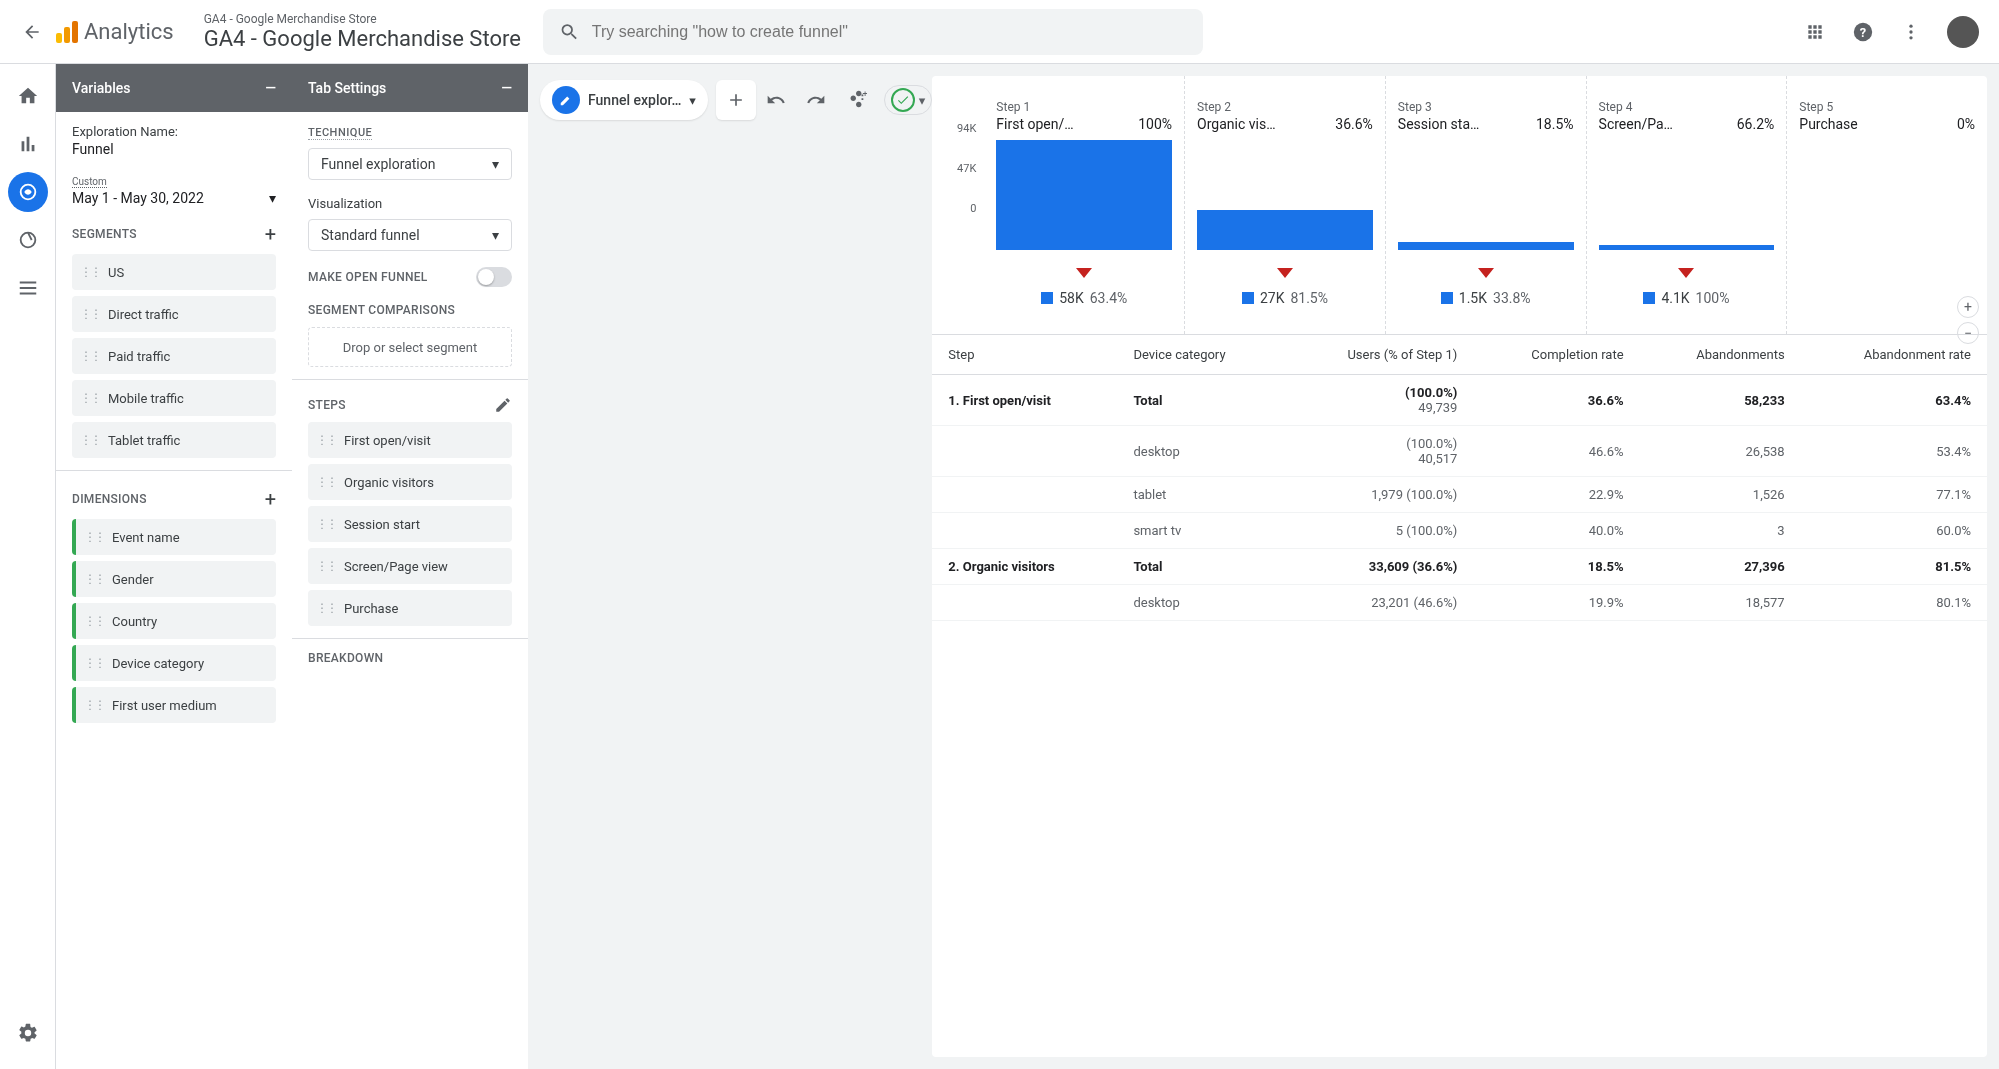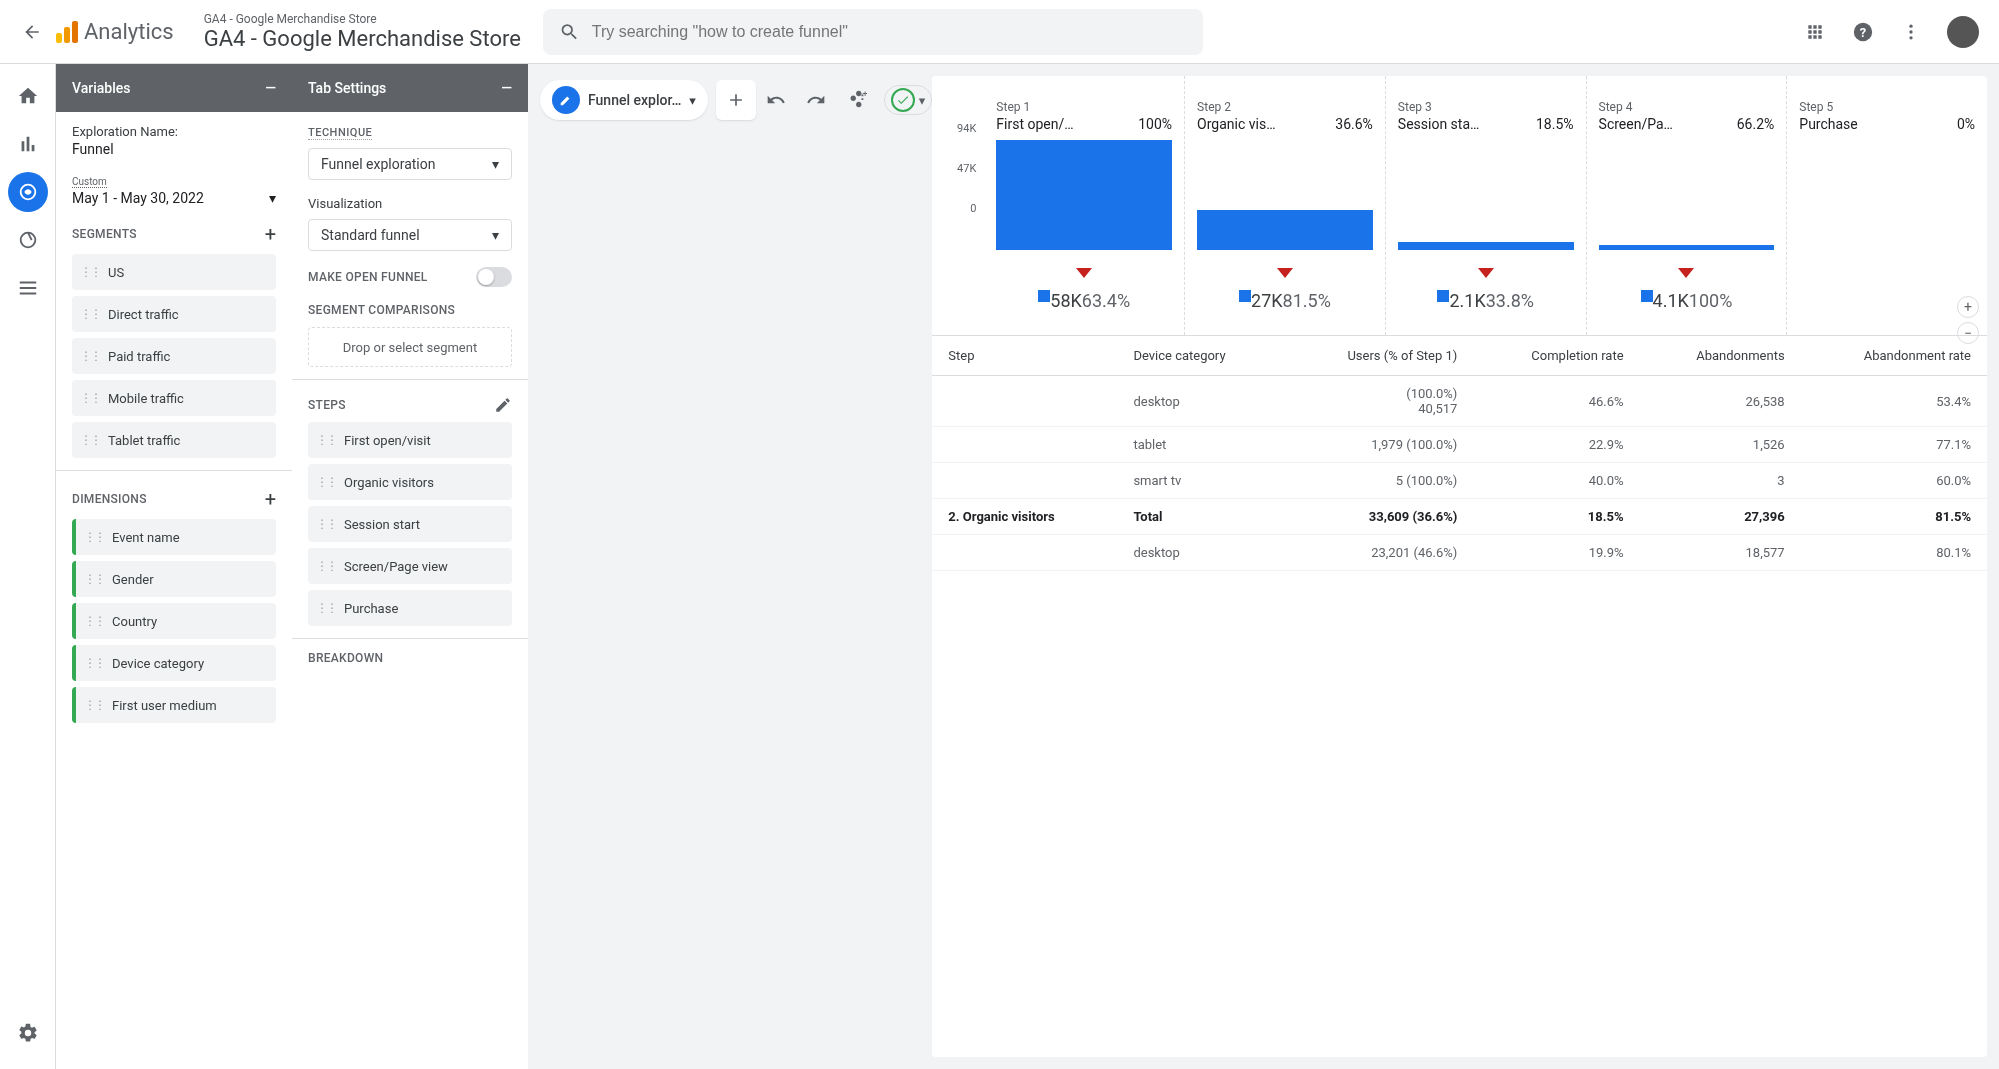--- a/index.html
+++ b/index.html
@@ -59,21 +59,21 @@
 .yaxis { width: 52px; padding-top: 46px; font-size: 11px; color: #5f6368; text-align: right; padding-right: 8px; }
 .yaxis div { height: 40px; }
 .step-col { flex: 1; border-left: 1px dashed #dadce0; padding: 24px 12px; min-width: 0; }
 .step-col:first-of-type { border-left: none; }
 .step-head { display: flex; justify-content: space-between; font-size: 12px; color: #5f6368; margin-bottom: 2px; }
 .step-title { display: flex; justify-content: space-between; font-size: 14px; color: #202124; margin-bottom: 8px; }
 .step-title .name { white-space: nowrap; overflow: hidden; text-overflow: ellipsis; max-width: 100px; }
 .bar-area { height: 110px; display: flex; align-items: flex-end; margin-bottom: 6px; }
 .bar { width: 100%; background: #1a73e8; }
 .drop-arrow { display: flex; justify-content: center; margin: 6px 0; }
-.drop-stats { display: flex; align-items: flex-start; font-size: 18px; justify-content: center; }
+.drop-stats { display: flex; align-items: center; gap: 6px; font-size: 14px; justify-content: center; }
 .drop-stats .sq { width: 12px; height: 12px; background: #1a73e8; }
 .drop-stats .pct { color: #5f6368; }
 
 .zoom-ctrl { position: absolute; right: 8px; top: 220px; display: flex; flex-direction: column; gap: 4px; }
 .zoom-btn { width: 22px; height: 22px; border: 1px solid #dadce0; border-radius: 50%; display: flex; align-items: center; justify-content: center; font-size: 14px; color: #5f6368; cursor: pointer; }
 
 .data-table { width: 100%; border-collapse: collapse; font-size: 13px; }
 .data-table th { text-align: right; padding: 12px 16px; font-weight: 400; color: #3c4043; border-bottom: 1px solid #dadce0; }
 .data-table th:first-child, .data-table th:nth-child(2) { text-align: left; }
 .data-table td { text-align: right; padding: 10px 16px; border-bottom: 1px solid #f1f3f4; color: #5f6368; }
@@ -406,21 +406,21 @@
               <div class="bar-area">
                 <div class="bar" style="height:7%"></div>
               </div>
               <div class="drop-arrow">
                 <svg width="24" height="28" viewBox="0 0 24 28">
                   <path d="M12 0v16M4 12l8 10 8-10z" fill="#c5221f"></path>
                 </svg>
               </div>
               <div class="drop-stats">
                 <span class="sq"></span>
-                <span>2.1K</span>
+                <span>1.5K</span>
                 <span class="pct">33.8%</span>
               </div>
             </div>
             <div class="step-col">
               <div class="step-head">
                 <span>Step 4</span>
               </div>
               <div class="step-title">
                 <span class="name">Screen/Pa…</span>
                 <span>66.2%</span>
@@ -464,20 +464,28 @@
             <tr id="table-head">
               <th>Step</th>
               <th>Device category</th>
               <th>Users (% of Step 1)</th>
               <th>Completion rate</th>
               <th>Abandonments</th>
               <th>Abandonment rate</th>
             </tr>
           </thead>
         <tbody id="table-body">
+            <tr class="total">
+              <td>1. First open/visit</td>
+              <td>Total</td>
+              <td>(100.0%)<br><span style="font-weight:400;color:#5f6368">49,739</span></td>
+              <td>36.6%</td>
+              <td>58,233</td>
+              <td>63.4%</td>
+            </tr>
             <tr>
               <td></td>
               <td>desktop</td>
               <td>(100.0%)<br><span style="font-weight:400;color:#5f6368">40,517</span></td>
               <td>46.6%</td>
               <td>26,538</td>
               <td>53.4%</td>
             </tr>
             <tr>
               <td></td>

